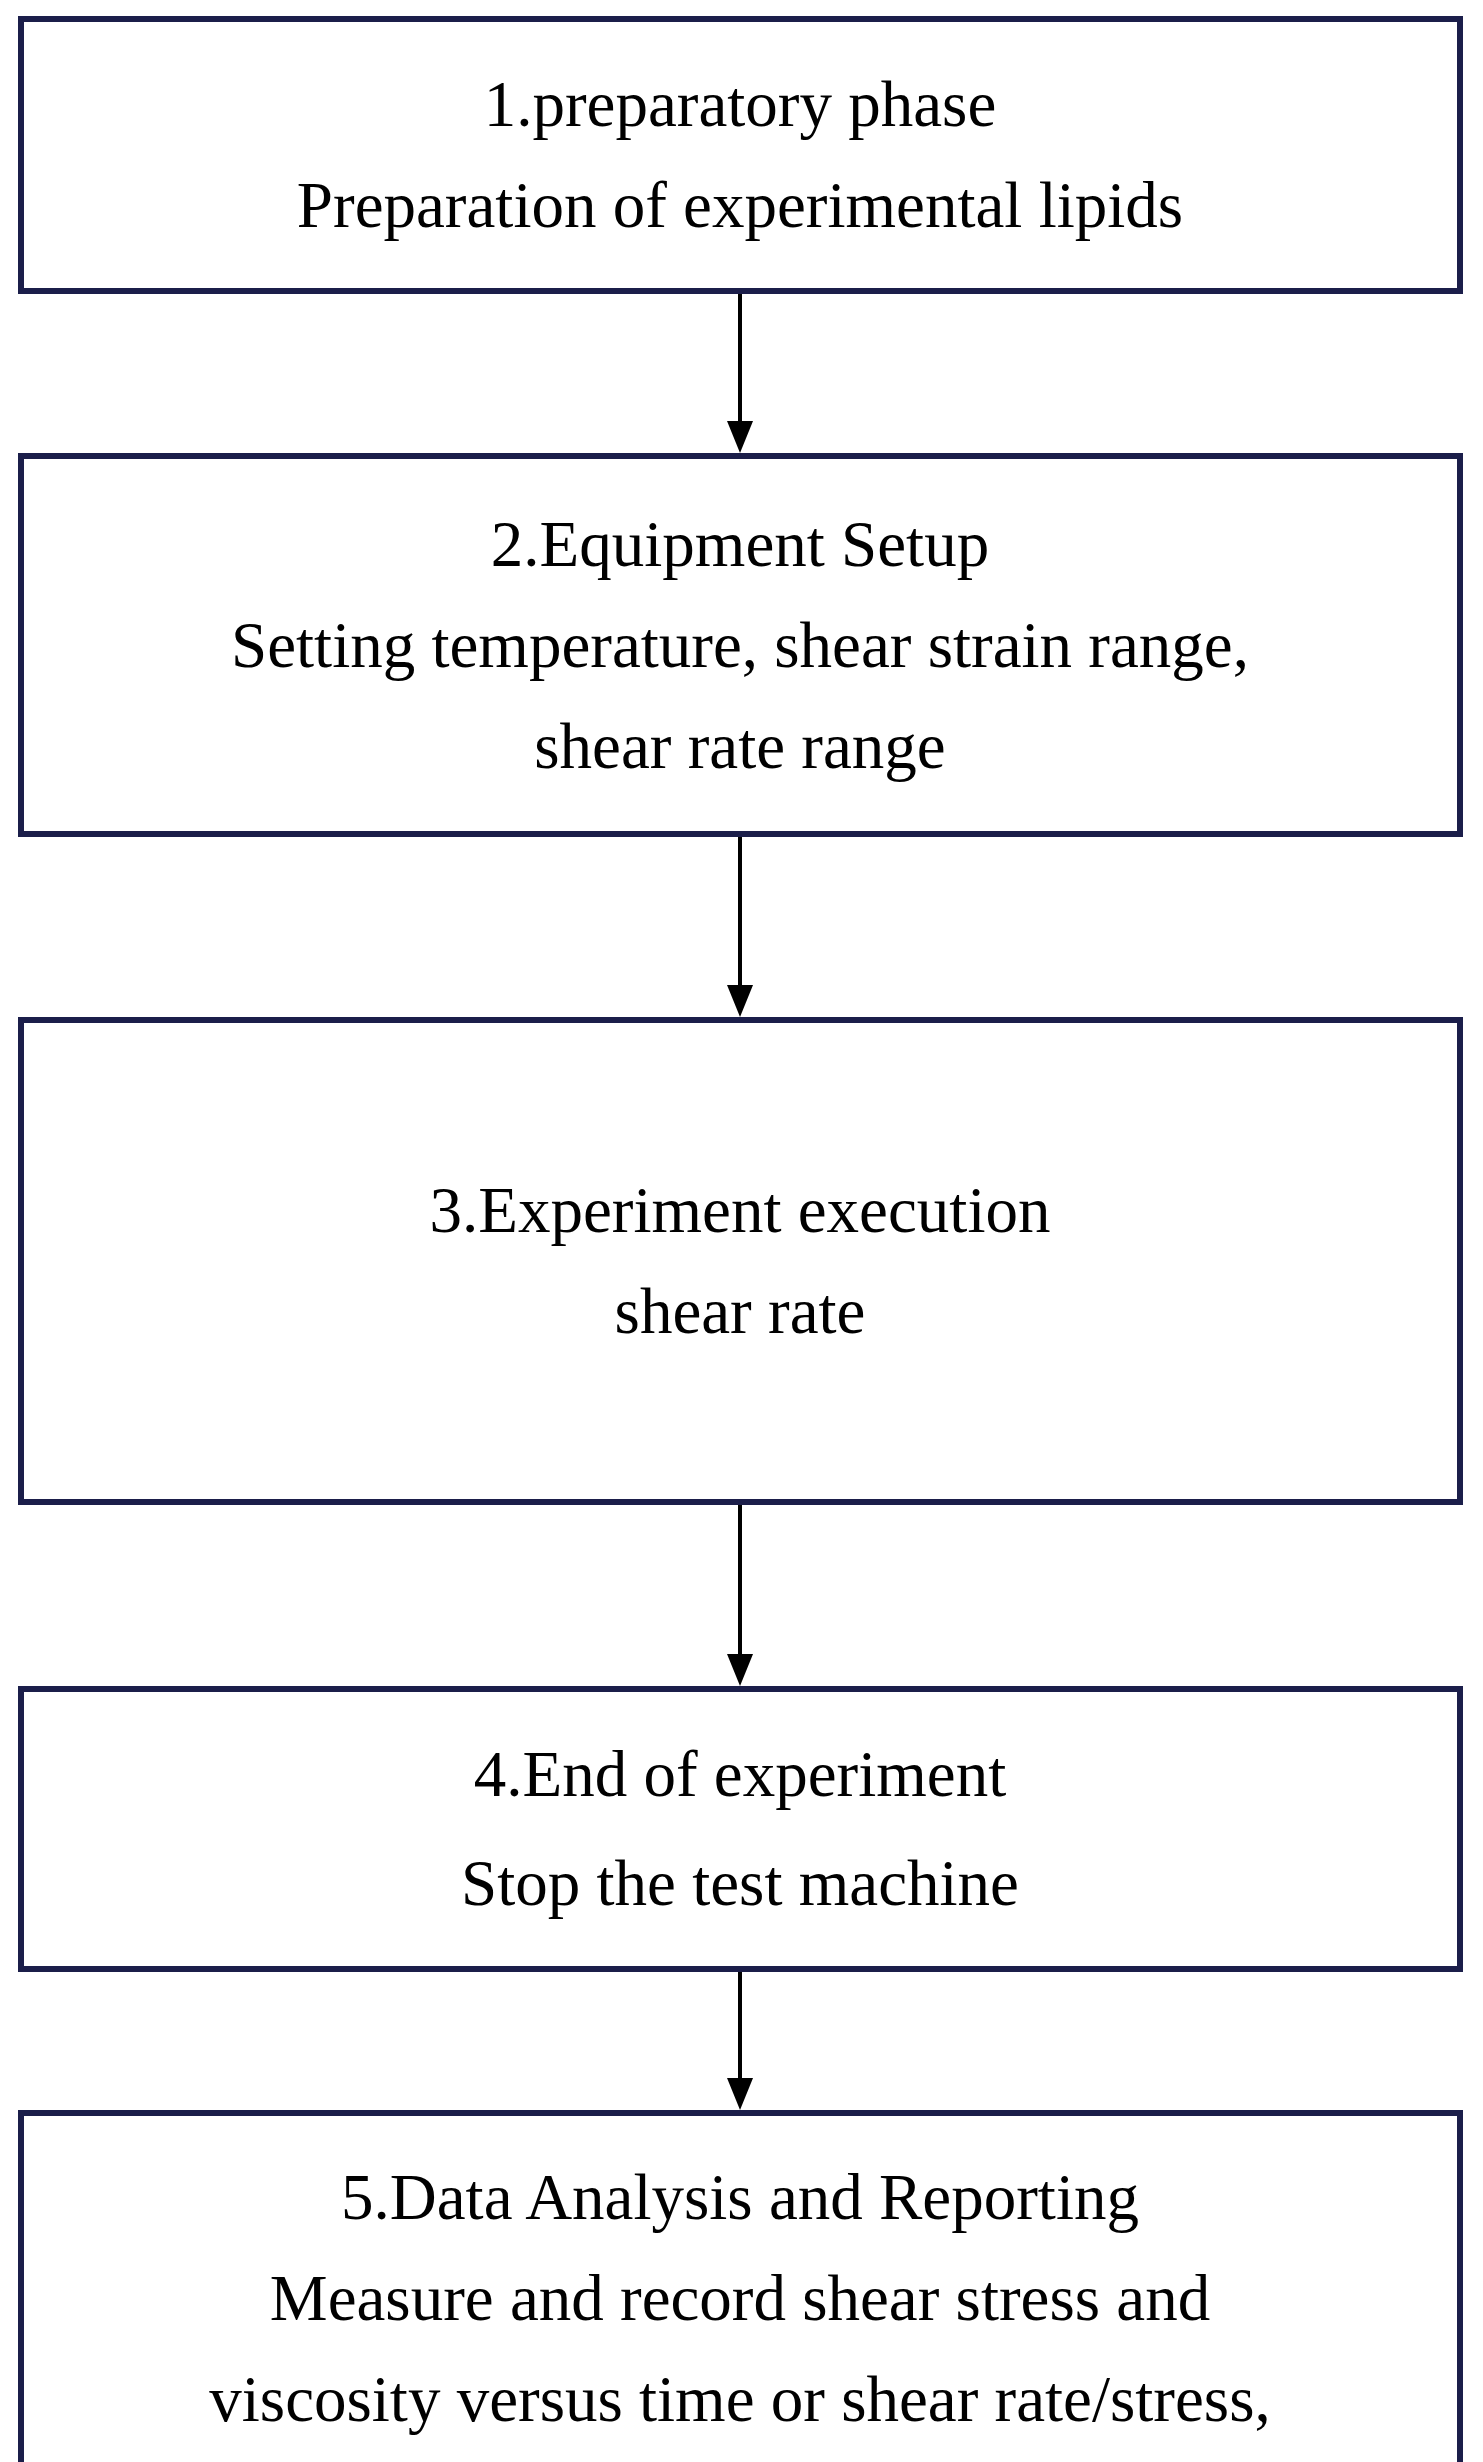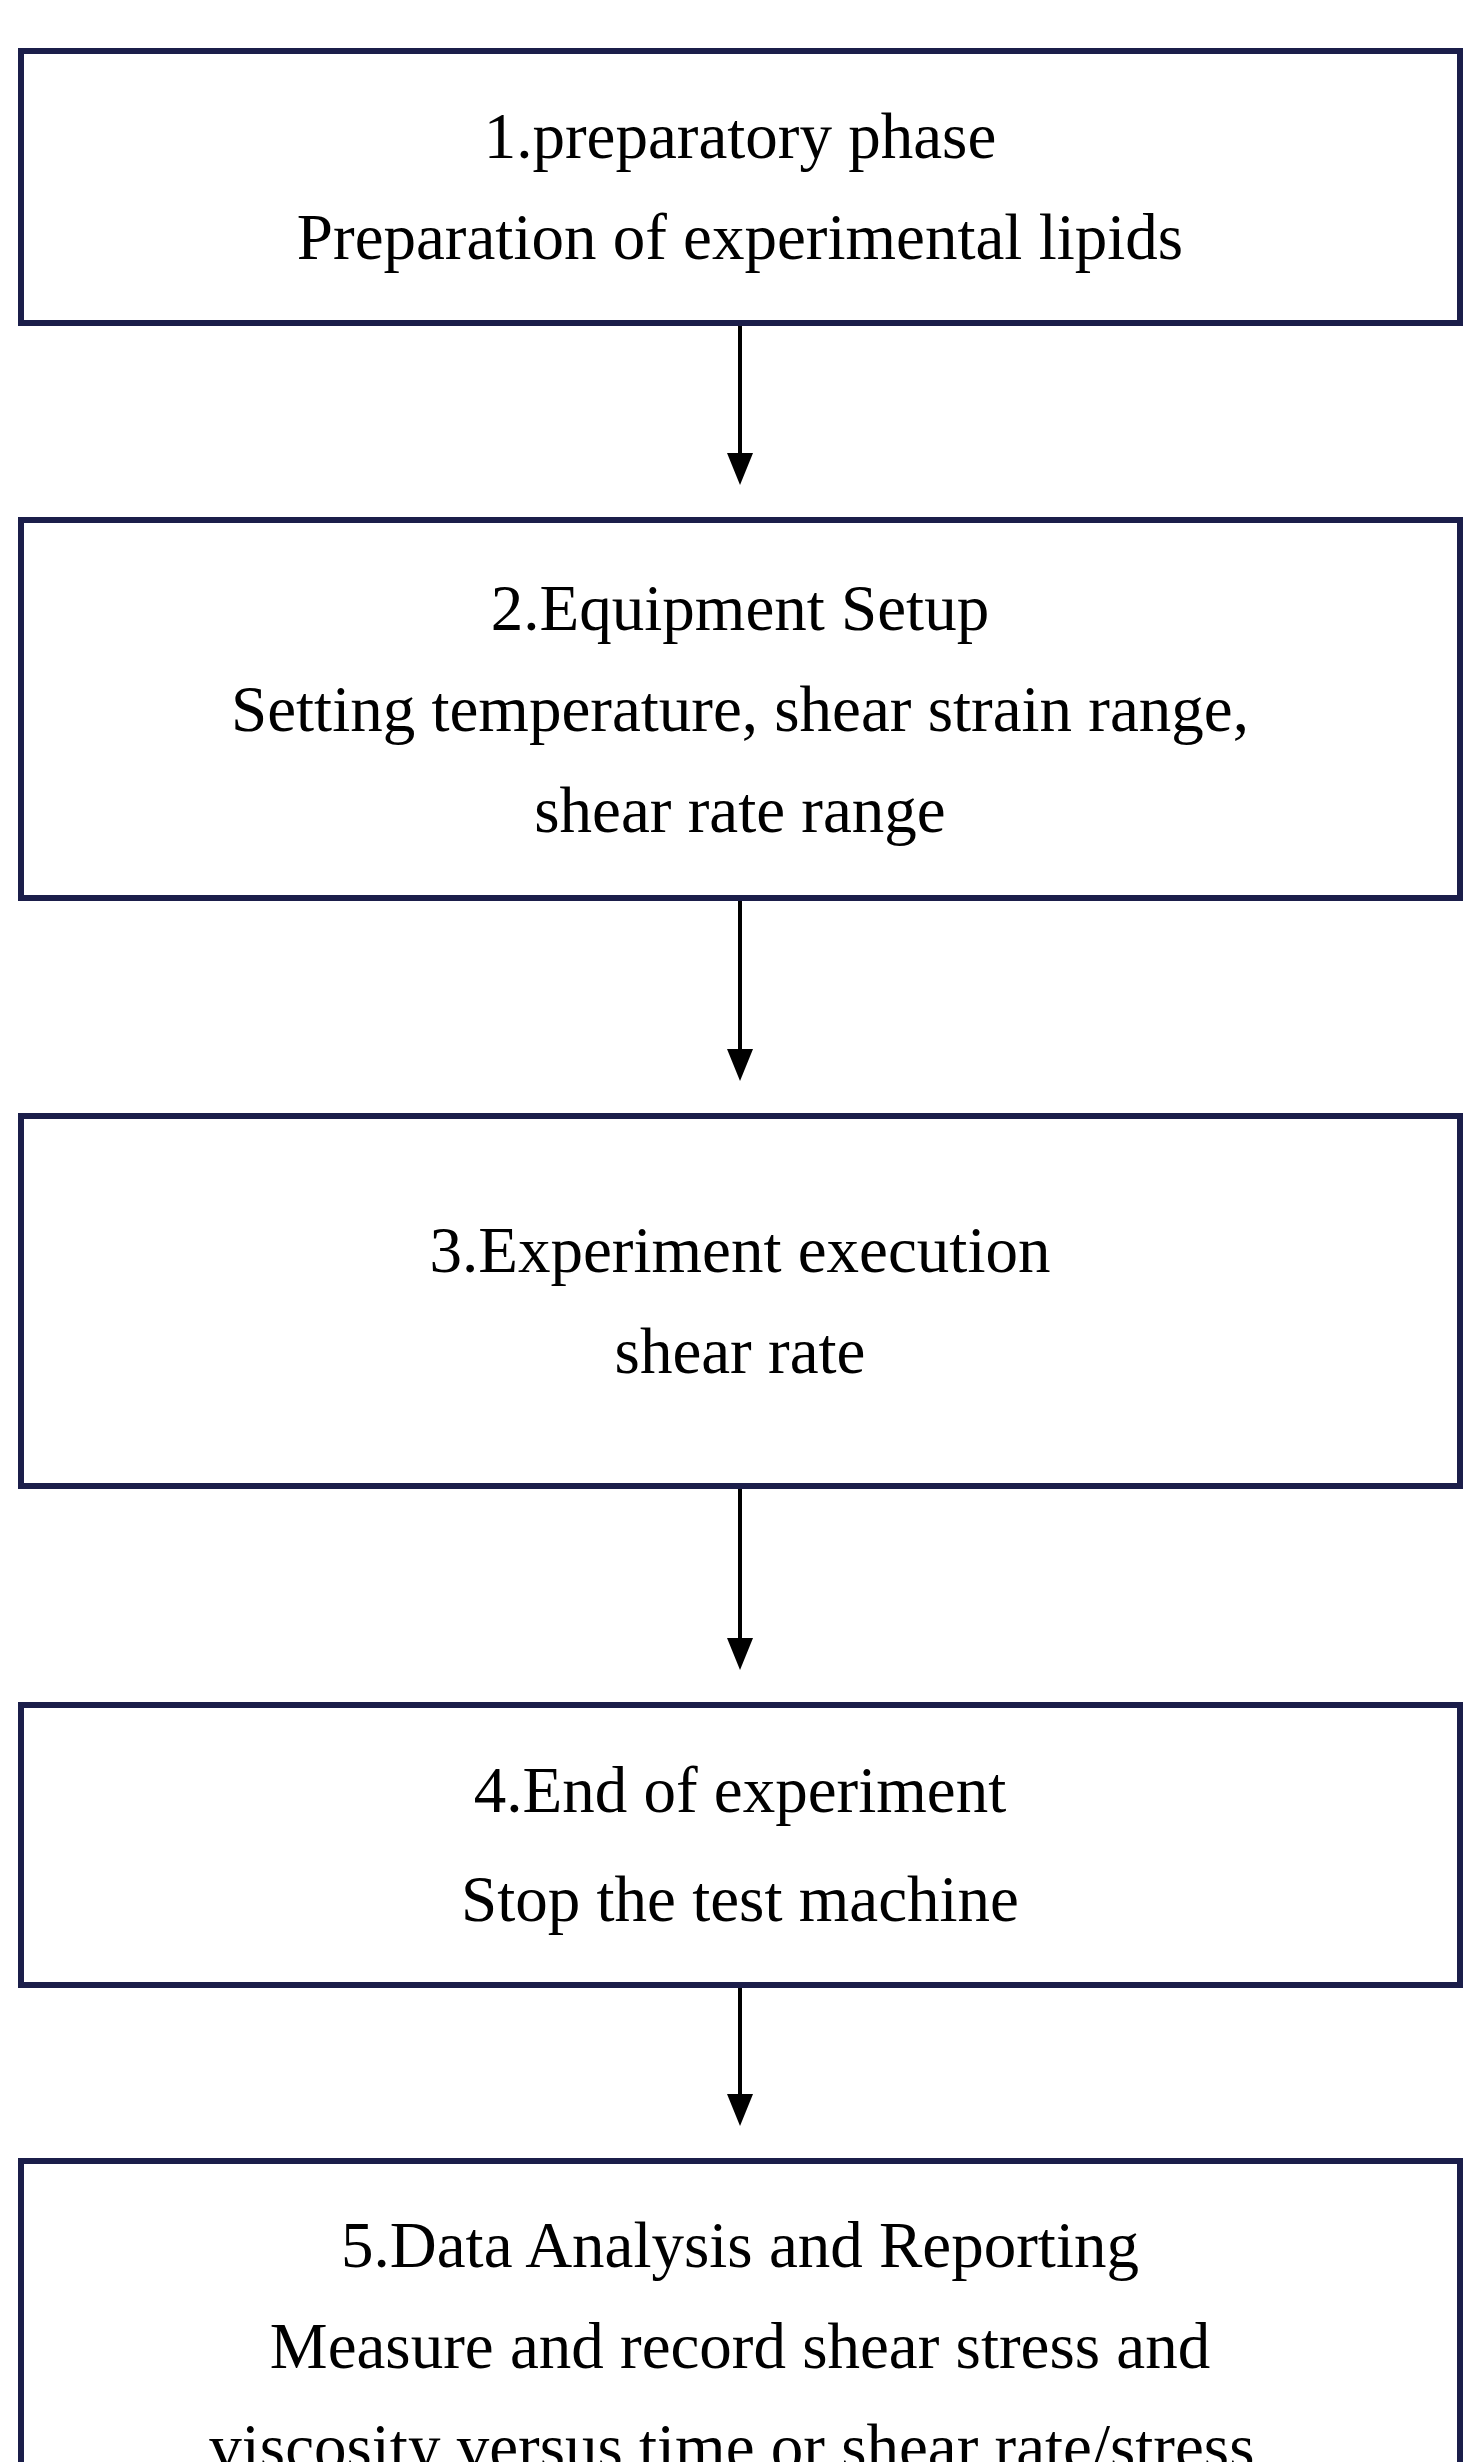--- a/index.html
+++ b/index.html
@@ -24,32 +24,31 @@
     flex-direction:column;
   }
   .box{
     width:100%;
     border:6.1px solid var(--border-color);
     background:var(--bg-color);
     display:flex;
     flex-direction:column;
     justify-content:center;
     align-items:center;
-    margin-top:32px;
   }
   .box .txt{
     font-size:65px;
     line-height:101px;
     text-align:center;
     white-space:nowrap;
     color:var(--text-color);
   }
   .box1{height:278px;}
   .box2{height:384px;}
-  .box3{height:376px;}
+  .box3{height:488px;}
   .box4{height:286px;gap:8px;}
   .box5{height:477px;}
   .connector{
     display:flex;
     flex-direction:column;
     align-items:center;
     width:100%;
   }
   .c1{height:159px;}
   .c2{height:180px;}

